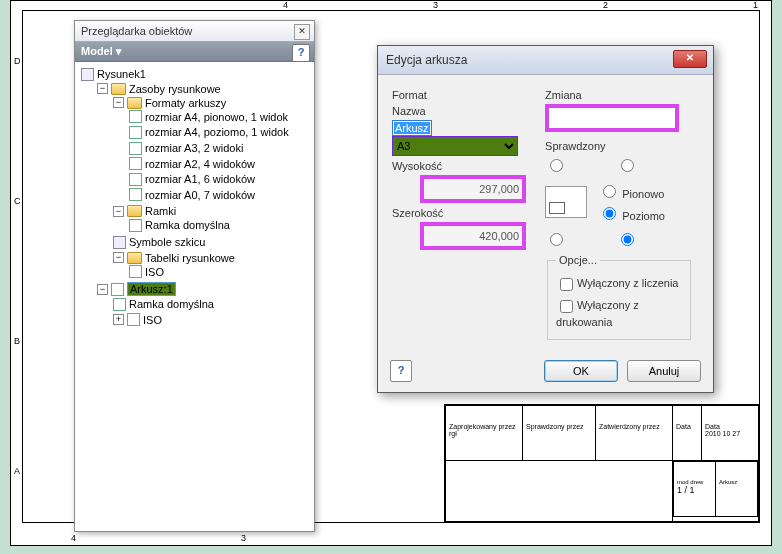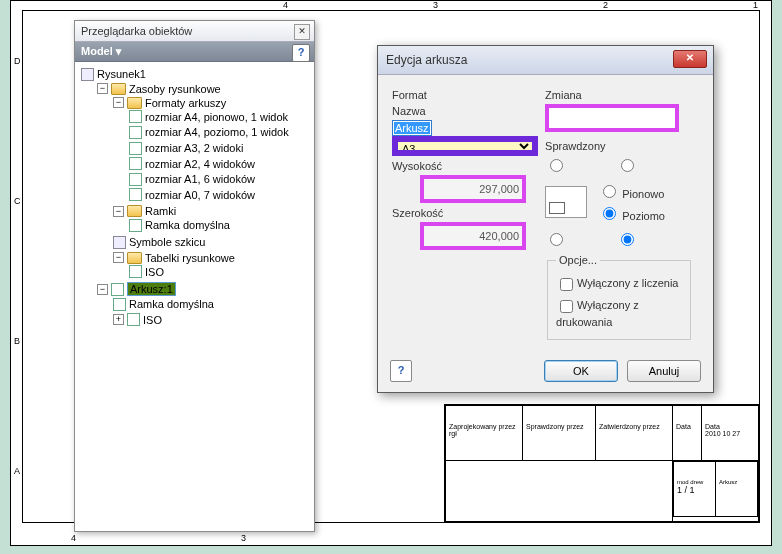--- a/index.html
+++ b/index.html
@@ -33,21 +33,21 @@
 .dlg-title{background:linear-gradient(#e8ecf4,#ccd6e8);padding:7px 8px;font-size:12px;color:#333;position:relative;border-bottom:1px solid #aab}
 .dlg-close{position:absolute;right:6px;top:4px;width:32px;height:16px;background:linear-gradient(#e47a72,#c9372f);border:1px solid #8a231c;border-radius:2px;color:#fff;text-align:center;line-height:14px;font-weight:bold;cursor:pointer;font-size:10px}
 .dlg-body{padding:10px 14px 12px 14px}
 .col{display:inline-block;vertical-align:top}
 .col-l{width:150px}
 .col-r{width:148px}
 .grp{font-size:11px;color:#333}
 .grp label.h{display:block;margin:4px 0 3px 0}
 .grp input[type=text]{width:120px;height:18px;border:4px solid #d946ef;padding:1px 3px;font-size:11px}
 .grp input[readonly]{background:#f4f4f4;color:#555;text-align:right;width:92px;margin-left:28px}
-select{width:146px;height:20px;border:6px solid #6d28d9;font-size:11px;background:#fef9c3}
+select{width:126px;height:20px;border:1px solid #6d28d9;font-size:11px;background:#4d7c0f}
 .sel-text{background:#3399ff;color:#fff;padding:0 1px}
 .radio-row{margin:4px 0}
 .orient-box{border:1px solid #999;background:#fff;width:40px;height:30px;display:inline-block;position:relative;margin:4px 8px 4px 0;vertical-align:middle}
 .orient-box:after{content:"";position:absolute;left:3px;bottom:3px;width:14px;height:10px;border:1px solid #666}
 fieldset{border:1px solid #c9c9c9;padding:6px 8px 8px 8px;margin-top:6px}
 fieldset legend{font-size:11px;padding:0 3px}
 .chk{margin:3px 0}
 .chk input{vertical-align:middle;margin-right:4px}
 .btnbar{text-align:right;padding:8px 12px 10px 12px;position:relative}
 .btnbar .help{position:absolute;left:12px;top:8px;width:20px;height:20px;border:1px solid #888;background:#fff;border-radius:2px;color:#2a5db0;text-align:center;line-height:18px;font-weight:bold;cursor:pointer}

